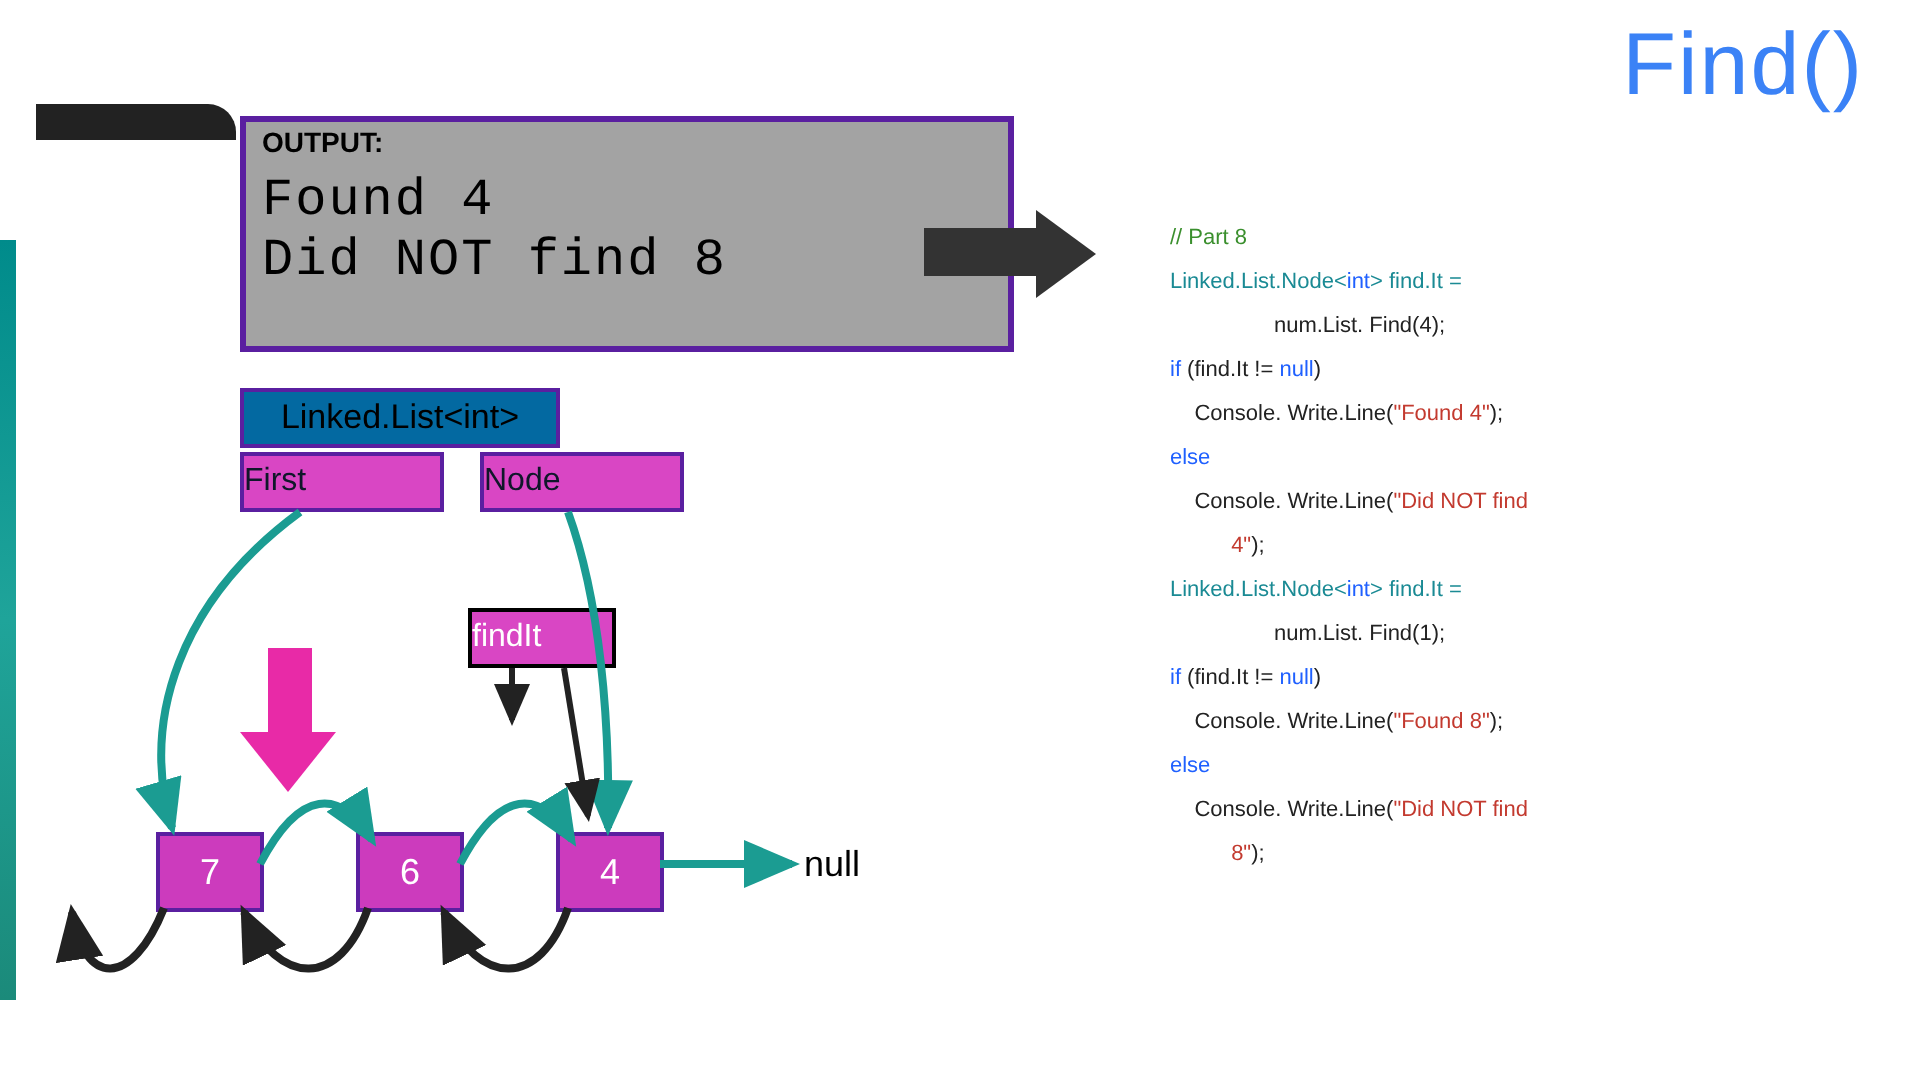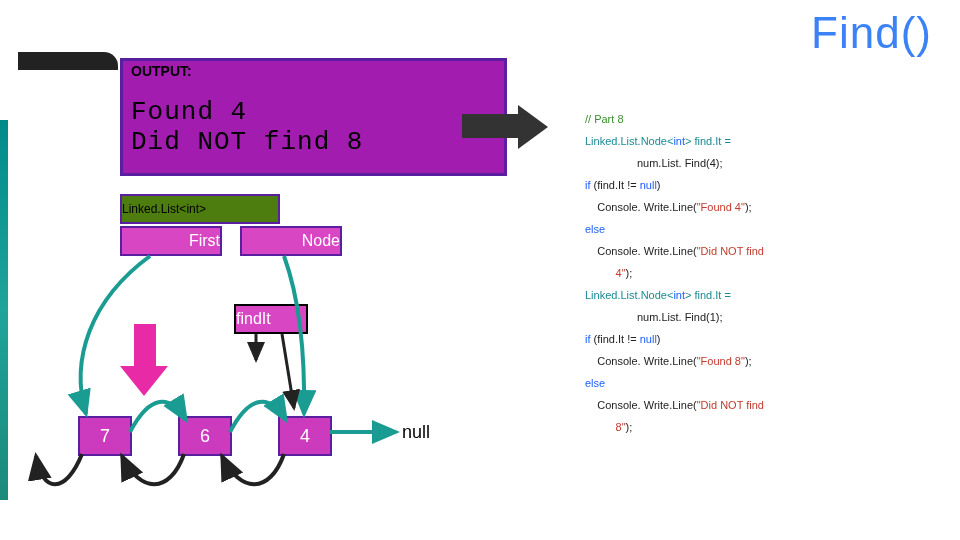--- a/index.html
+++ b/index.html
@@ -1,31 +1,31 @@
 <!DOCTYPE html>
 <html><head>
 <meta charset="utf-8">
 <style>
   html,body{margin:0;padding:0;width:960px;height:540px;font-family:Arial,sans-serif;background:#fff;overflow:hidden}
   .accent{position:absolute;left:0;top:120px;width:8px;height:380px;background:linear-gradient(180deg,#008b8b 0%,#1fa49a 50%,#1b8a7a 100%)}
   .title{position:absolute;right:28px;top:8px;font-size:44px;color:#3b82f6;letter-spacing:1px}
   .corner{position:absolute;left:18px;top:52px;width:100px;height:22px}
   .corner:before{content:'';position:absolute;left:0;top:0;width:100px;height:18px;background:#222;border-radius:0 14px 0 0}
-  .outbox{position:absolute;left:120px;top:58px;width:387px;height:118px;border:3px solid #5a1fa0;background:#a21caf;padding:2px 10px 6px 8px;box-sizing:border-box}
+  .outbox{position:absolute;left:120px;top:58px;width:387px;height:118px;border:3px solid #5a1fa0;background:#a3a3a3;padding:2px 10px 6px 8px;box-sizing:border-box}
   .outlabel{font-weight:700;font-size:14px}
-  .outtext{font-family:"Courier New",monospace;font-size:26px;letter-spacing:1px;line-height:30px;margin-top:18px;white-space:pre}
+  .outtext{font-family:"Courier New",monospace;font-size:26px;letter-spacing:1px;line-height:30px;margin-top:6px;white-space:pre}
   .arrowShaft{position:absolute;left:462px;top:114px;height:24px;width:56px;background:#333}
   .arrowHead{position:absolute;left:518px;top:105px;width:0;height:0;border-top:22px solid transparent;border-bottom:22px solid transparent;border-left:30px solid #333}
   .code{position:absolute;left:585px;top:86px;right:10px;font-family:Liberation Sans, sans-serif;font-size:11px;line-height:22px;white-space:pre-wrap;color:#222}
   .c-green{color:#3a8f2d}
   .c-teal{color:#1a8a94}
   .c-blue{color:#1f60ff}
   .c-red{color:#c33a2f}
-  .classbox{position:absolute;left:120px;top:194px;width:156px;height:26px;border:2px solid #5a1fa0;background:#4d7c0f;text-align:left;font-size:12px;line-height:26px}
-  .prop{position:absolute;top:226px;width:98px;height:26px;border:2px solid #5a1fa0;background:#d946c4;color:#ffffff;text-align:right;font-size:16px;line-height:26px}
+  .classbox{position:absolute;left:120px;top:194px;width:156px;height:26px;border:2px solid #5a1fa0;background:#0369a1;text-align:center;font-size:17px;line-height:26px}
+  .prop{position:absolute;top:226px;width:98px;height:26px;border:2px solid #5a1fa0;background:#d946c4;color:#0f172a;text-align:left;font-size:16px;line-height:26px}
   .prop.first{left:120px}
   .prop.last{left:240px}
   .findit{position:absolute;left:234px;top:304px;width:70px;height:26px;border:2px solid #000;background:#d946c4;color:#fff;text-align:left;font-size:16px;line-height:26px}
   .node{position:absolute;top:416px;width:50px;height:36px;border:2px solid #5a1fa0;background:#cc3bbd;color:#fff;text-align:center;font-size:18px;line-height:36px}
   .n0{left:78px}.n1{left:178px}.n2{left:278px}
   .null{position:absolute;left:402px;top:422px;font-size:18px}
   svg.arrows{position:absolute;left:0;top:0;width:520px;height:540px;pointer-events:none}
   .pinkArrow{position:absolute;left:120px;top:322px;width:46px;height:80px}
   .pinkArrow .stem{position:absolute;left:12px;top:0;width:22px;height:46px;background:#e82aa7;border:2px solid #fff;border-bottom:none}
   .pinkArrow .head{position:absolute;left:0;top:44px;width:0;height:0;border-left:24px solid transparent;border-right:24px solid transparent;border-top:30px solid #e82aa7}

